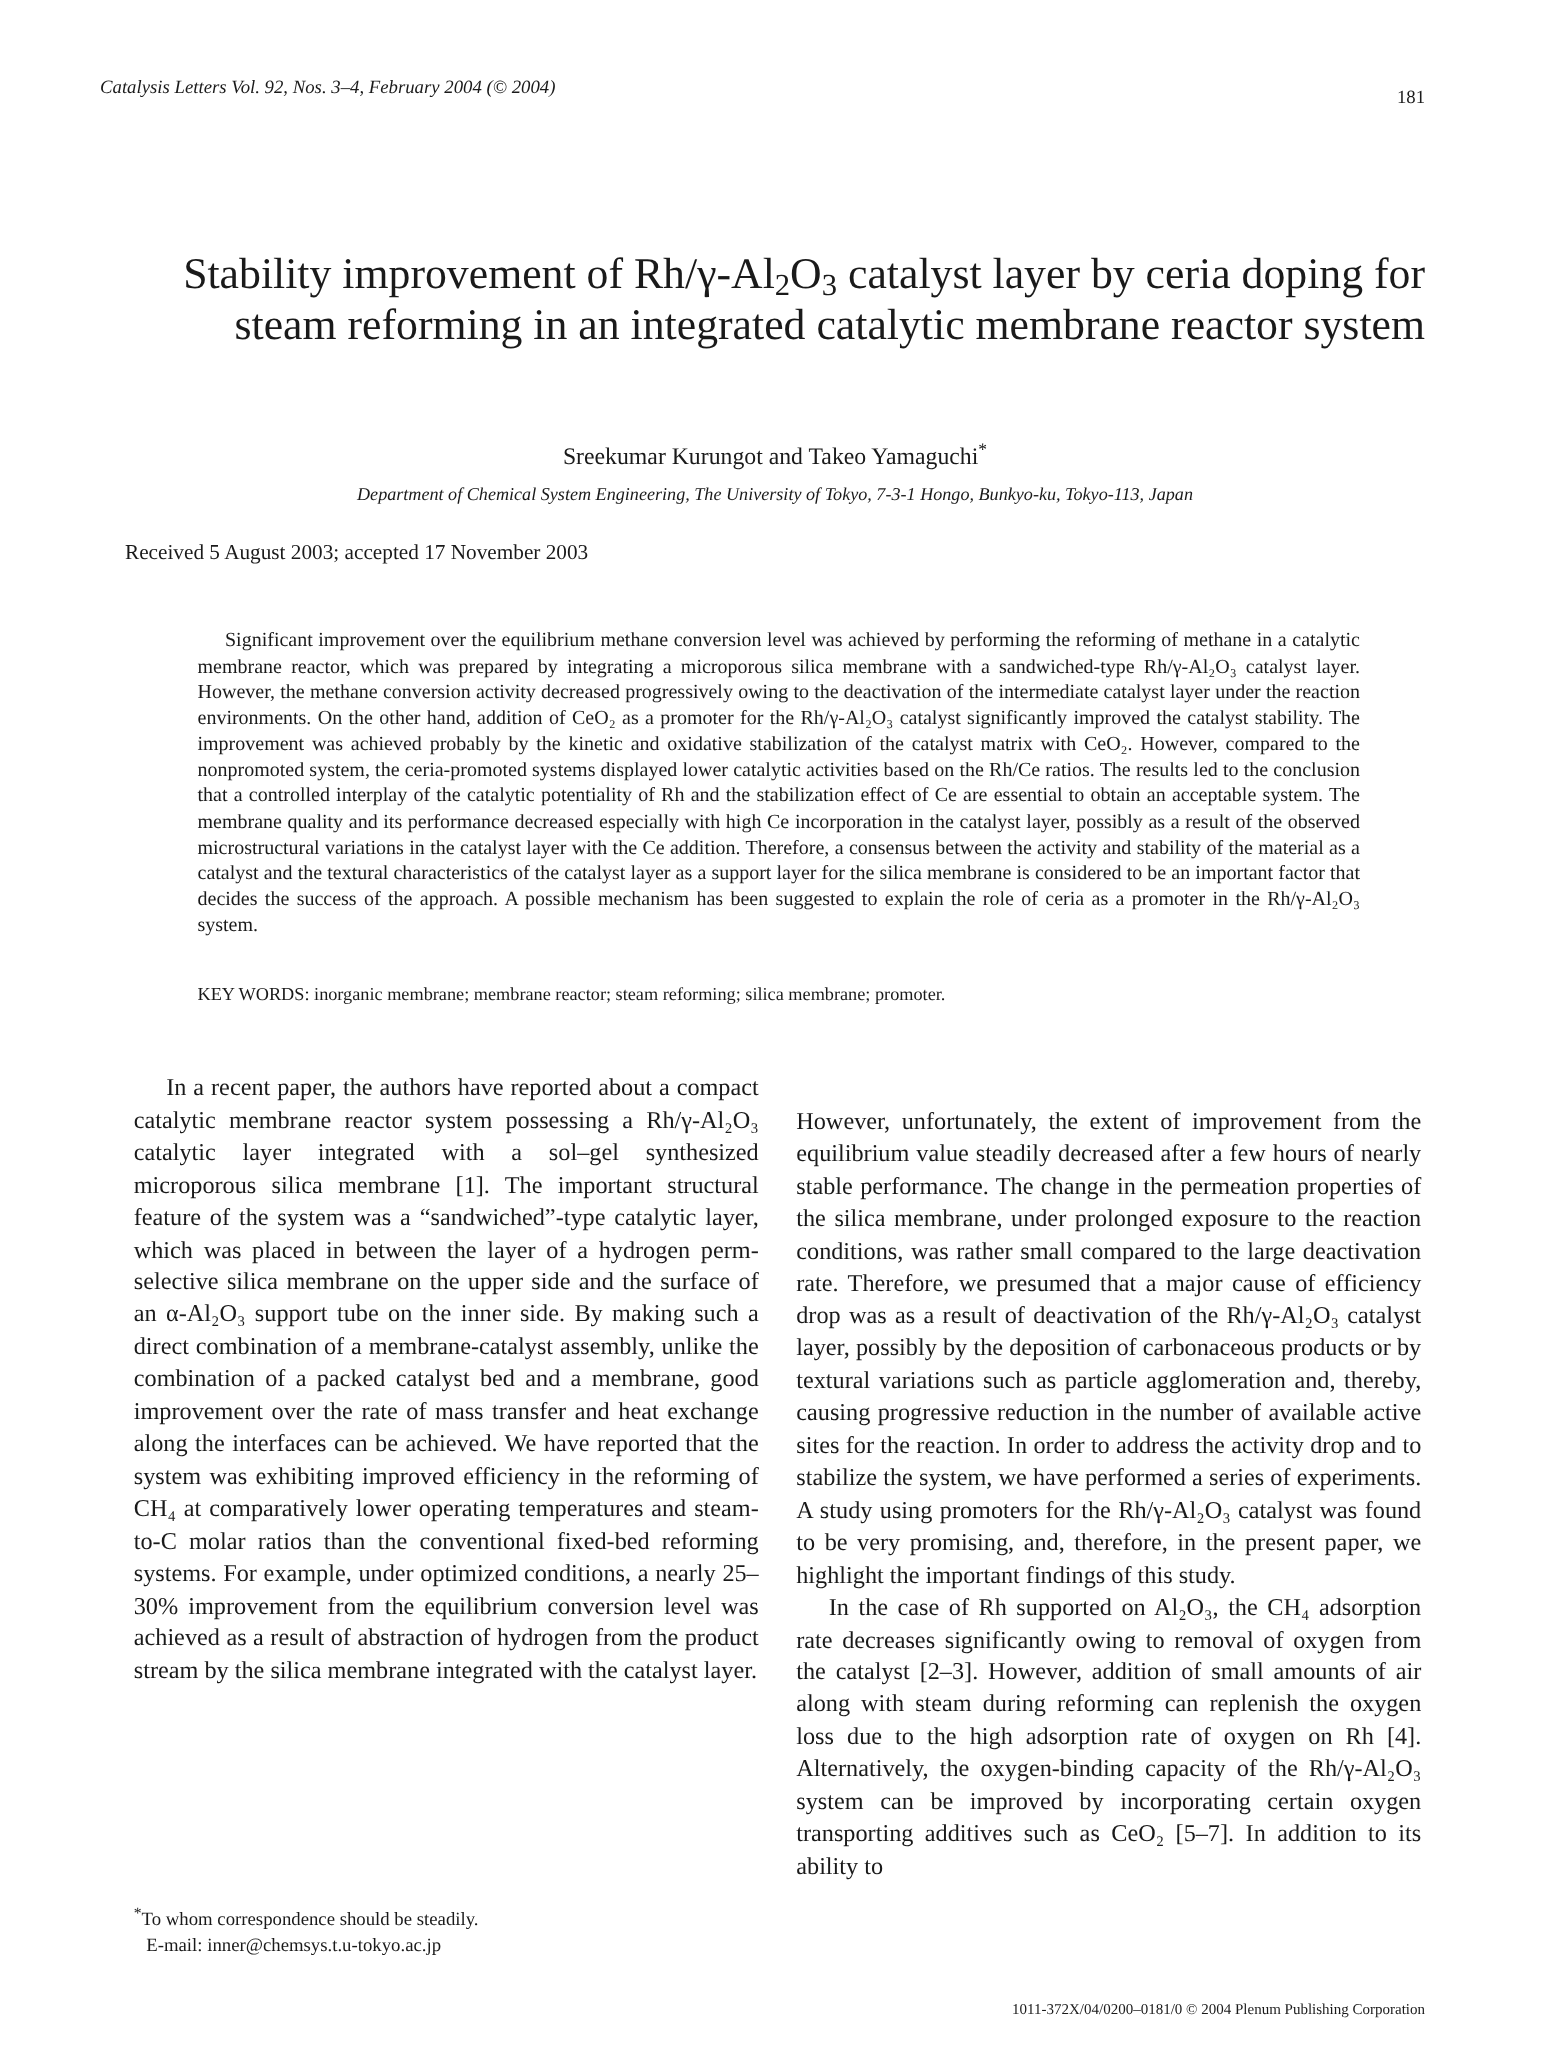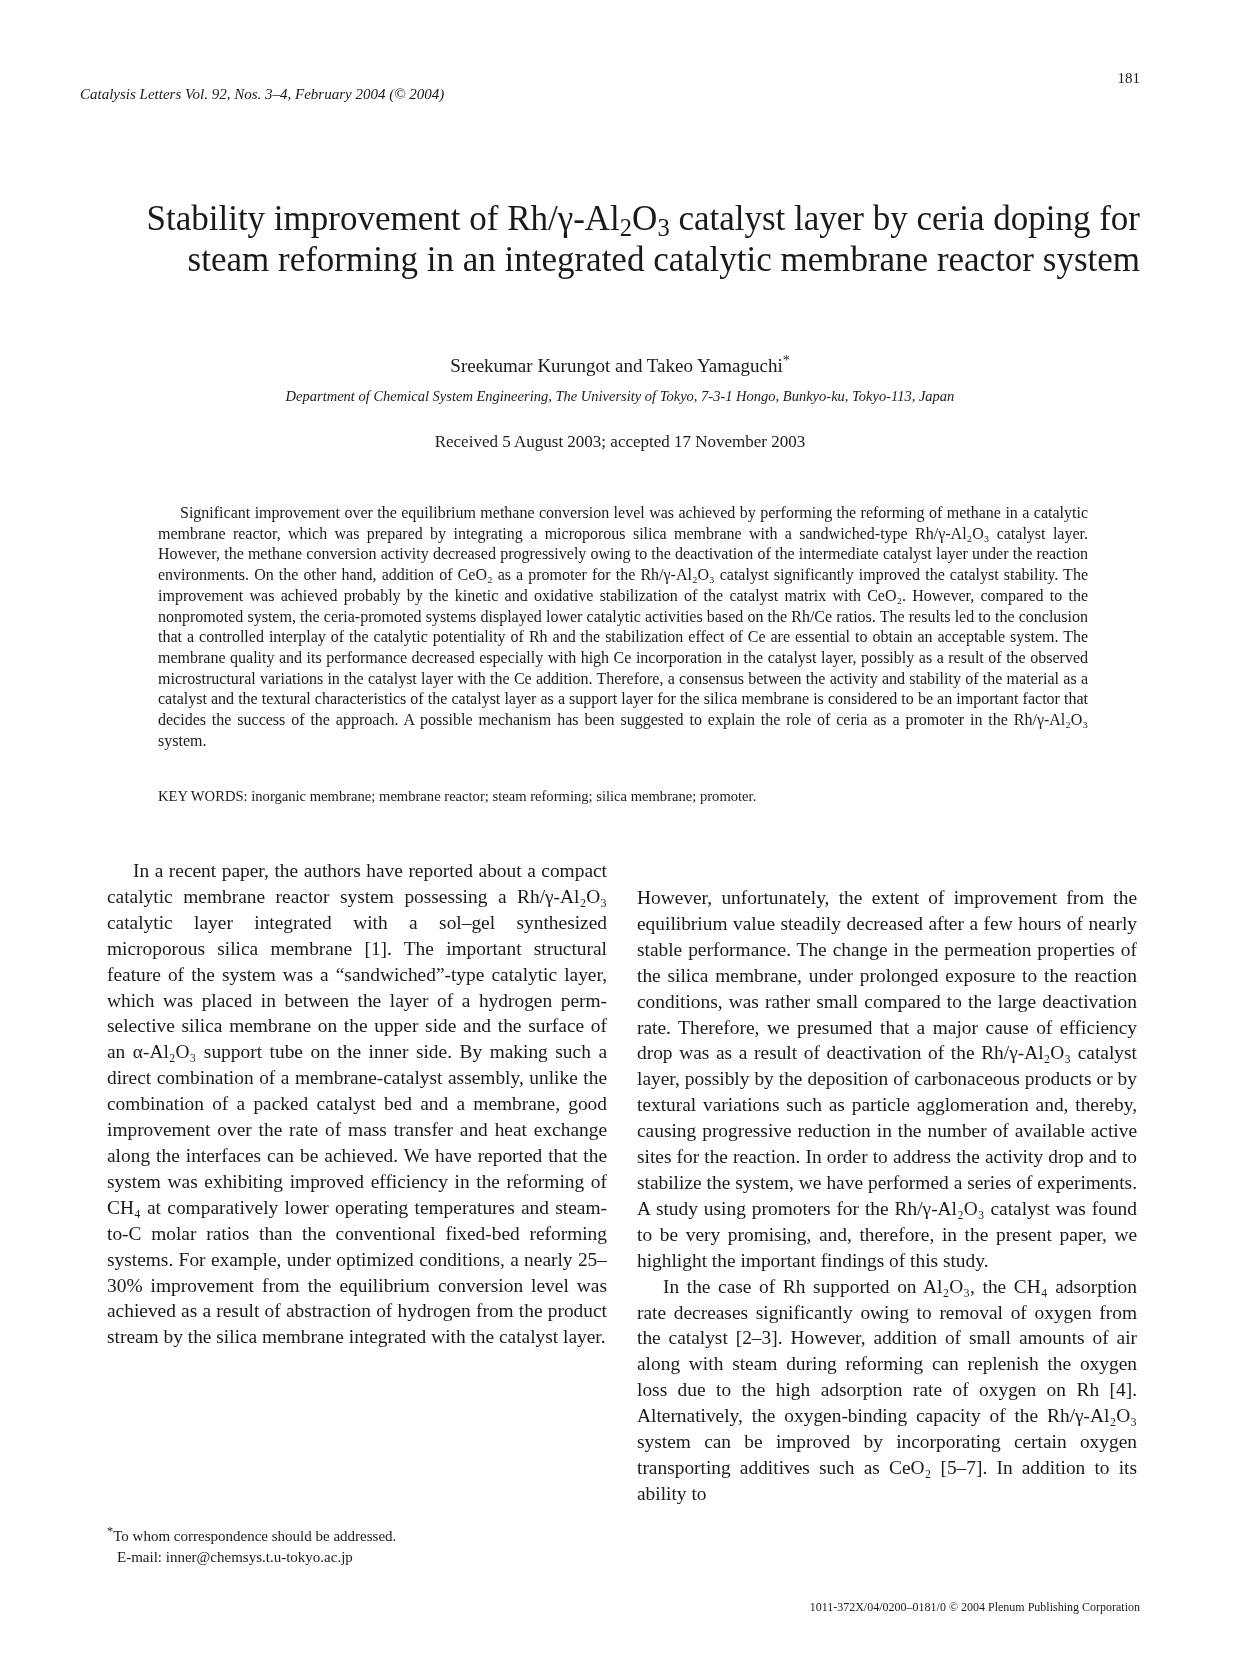--- a/index.html
+++ b/index.html
@@ -1,25 +1,25 @@
 <!DOCTYPE html>
 <html><head>
 <meta charset="utf-8">
 <style>
   html, body { margin: 0; padding: 0; background: #ffffff; }
   body { width: 1240px; height: 1655px; position: relative; overflow: hidden;
          font-family: "Liberation Serif", "DejaVu Serif", serif; color: #1a1a1a; }
   .abs { position: absolute; }
-  .running-head { left: 80px; top: 86px; font-style: italic; font-size: 15px; }
+  .running-head { left: 80px; top: 62px; font-style: italic; font-size: 15px; }
   .page-num { right: 100px; top: 70px; font-size: 15px; }
   .title { left: 100px; width: 1040px; top: 198px; text-align: right; font-size: 35px; line-height: 41px; }
   .authors { left: 100px; width: 1040px; top: 355px; text-align: center; font-size: 19px; }
   .authors sup { font-size: 14px; }
   .affil { left: 100px; width: 1040px; top: 388px; text-align: center; font-size: 14.5px; font-style: italic; }
-  .received { left: 100px; width: 1040px; top: 432px; text-align: center; font-size: 17px; }
+  .received { left: 100px; width: 1040px; top: 432px; text-align: left; font-size: 17px; }
   .abstract { left: 158px; width: 930px; top: 503px; font-size: 16px; line-height: 20.7px; text-align: justify; text-indent: 22px; }
   .keywords { left: 158px; width: 930px; top: 788px; font-size: 14.6px; }
   .keywords b { font-weight: normal; }
   .col { width: 500px; font-size: 19.4px; line-height: 25.9px; text-align: justify; }
   .col-left { left: 107px; top: 858px; }
   .col-right { left: 637px; top: 885px; }
   .section-head { font-weight: bold; font-size: 17px; margin-bottom: 6px; }
   .para { text-indent: 26px; margin: 0; }
   .para.noindent { text-indent: 0; }
   .footnote { left: 107px; top: 1526px; font-size: 15px; line-height: 21px; }
@@ -48,17 +48,17 @@
 <div class="abs col col-left">
   <p class="para">In a recent paper, the authors have reported about a compact catalytic membrane reactor system possessing a Rh/γ-Al₂O₃ catalytic layer integrated with a sol–gel synthesized microporous silica membrane [1]. The important structural feature of the system was a “sandwiched”-type catalytic layer, which was placed in between the layer of a hydrogen perm-selective silica membrane on the upper side and the surface of an α-Al₂O₃ support tube on the inner side. By making such a direct combination of a membrane-catalyst assembly, unlike the combination of a packed catalyst bed and a membrane, good improvement over the rate of mass transfer and heat exchange along the interfaces can be achieved. We have reported that the system was exhibiting improved efficiency in the reforming of CH₄ at comparatively lower operating temperatures and steam-to-C molar ratios than the conventional fixed-bed reforming systems. For example, under optimized conditions, a nearly 25–30% improvement from the equilibrium conversion level was achieved as a result of abstraction of hydrogen from the product stream by the silica membrane integrated with the catalyst layer.</p>
 </div>
 
 <div class="abs col col-right">
   <p class="para noindent">However, unfortunately, the extent of improvement from the equilibrium value steadily decreased after a few hours of nearly stable performance. The change in the permeation properties of the silica membrane, under prolonged exposure to the reaction conditions, was rather small compared to the large deactivation rate. Therefore, we presumed that a major cause of efficiency drop was as a result of deactivation of the Rh/γ-Al₂O₃ catalyst layer, possibly by the deposition of carbonaceous products or by textural variations such as particle agglomeration and, thereby, causing progressive reduction in the number of available active sites for the reaction. In order to address the activity drop and to stabilize the system, we have performed a series of experiments. A study using promoters for the Rh/γ-Al₂O₃ catalyst was found to be very promising, and, therefore, in the present paper, we highlight the important findings of this study.</p>
   <p class="para">In the case of Rh supported on Al₂O₃, the CH₄ adsorption rate decreases significantly owing to removal of oxygen from the catalyst [2–3]. However, addition of small amounts of air along with steam during reforming can replenish the oxygen loss due to the high adsorption rate of oxygen on Rh [4]. Alternatively, the oxygen-binding capacity of the Rh/γ-Al₂O₃ system can be improved by incorporating certain oxygen transporting additives such as CeO₂ [5–7]. In addition to its ability to</p>
 </div>
 
 <div class="abs footnote">
-  <div><sup>*</sup><span>To whom correspondence should be addressed.</span></div>
+  <div><sup>*</sup><span>To whom correspondence should be steadily.</span></div>
   <div class="indent">E-mail: inner@chemsys.t.u-tokyo.ac.jp</div>
 </div>
 
 <div class="abs footer-code">1011-372X/04/0200–0181/0 © 2004 Plenum Publishing Corporation</div>
 
 </body></html>

